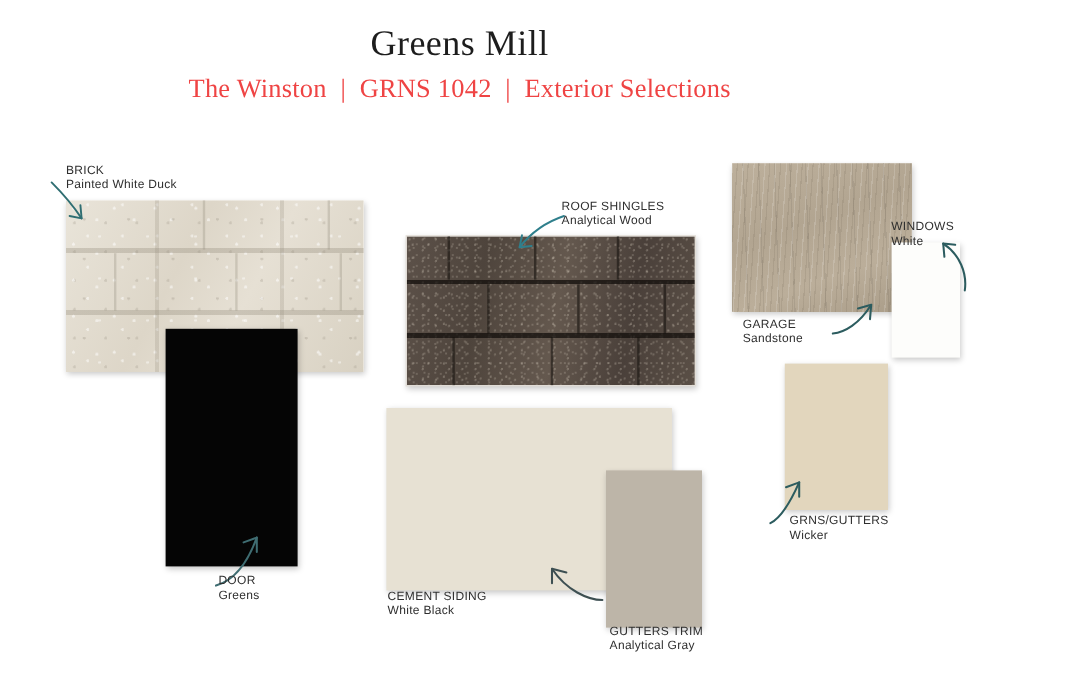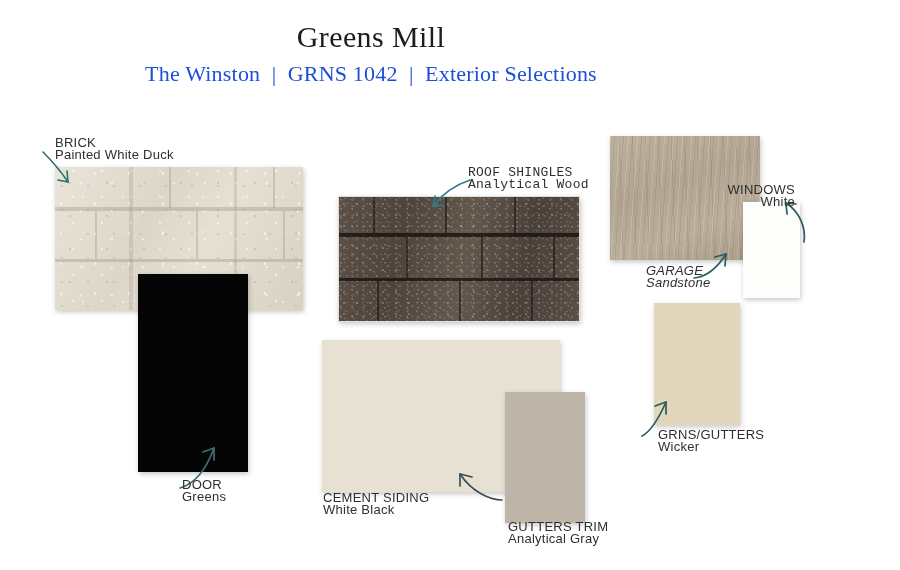--- a/index.html
+++ b/index.html
@@ -6,29 +6,29 @@
   body{
     width:900px;height:570px;
     background:#ffffff;
     font-family:"Liberation Sans", sans-serif;
     overflow:hidden;
     position:relative;
   }
   .board{position:absolute;inset:0;}
 
   
-  .header{position:absolute;left:0;top:0;width:742px;text-align:center;}
+  .header{position:absolute;left:12px;top:0;width:742px;text-align:center;}
   .title{
     font-family:"Liberation Serif", serif;
     font-size:30px;color:#1d1d1d;letter-spacing:.4px;
     margin-top:20px;line-height:1.1;font-weight:400;
   }
   .subtitle{
     font-family:"Liberation Serif", serif;
-    font-size:22px;color:#1d4ed8;letter-spacing:.2px;
+    font-size:22px;color:#ef4444;letter-spacing:.2px;
     margin-top:9px;line-height:1.1;font-weight:400;
     white-space:pre;
   }
 
   
   .sw{position:absolute;box-sizing:border-box;}
   .shadow{box-shadow:1px 2px 5px rgba(0,0,0,.22);}
 
   
   #sw-brick{
@@ -102,28 +102,28 @@
   
   #sw-door{left:138px;top:274px;width:110px;height:198px;background:#050505;}
   
   #sw-siding{left:322px;top:340px;width:238px;height:152px;background:#e7e1d3;}
   
   #sw-trim{left:505px;top:392px;width:80px;height:131px;background:#bdb5a8;}
   
   #sw-wicker{left:654px;top:303px;width:86px;height:122px;background:#e2d6bd;}
 
   
-  .label{position:absolute;font-size:13px;color:#2f2f2f;line-height:11.5px;letter-spacing:.25px;white-space:nowrap;}
+  .label{position:absolute;font-size:10px;color:#2f2f2f;line-height:11.5px;letter-spacing:.25px;white-space:nowrap;}
   .label .cat{display:block;}
   .label .val{display:block;}
 
   #lbl-brick{left:55px;top:137px;}
-  #lbl-roof{left:468px;top:167px;font-family:Liberation Mono, monospace;}
-  #lbl-garage{left:646px;top:265px;font-style:italic;}
-  #lbl-windows{left:795px;top:184px;text-align:right;transform:translateX(-100%);}
+  #lbl-roof{left:468px;top:167px;}
+  #lbl-garage{left:619px;top:265px;}
+  #lbl-windows{left:795px;top:184px;text-align:left;transform:translateX(-100%);}
   #lbl-door{left:142px;top:479px;margin-left:40px;}
   #lbl-siding{left:323px;top:492px;}
   #lbl-cementtrim{left:508px;top:521px;}
   #lbl-wicker{left:658px;top:429px;}
 
   
   .arrow{position:absolute;pointer-events:none;}
   svg{display:block;overflow:visible;}
 </style>
 </head>

